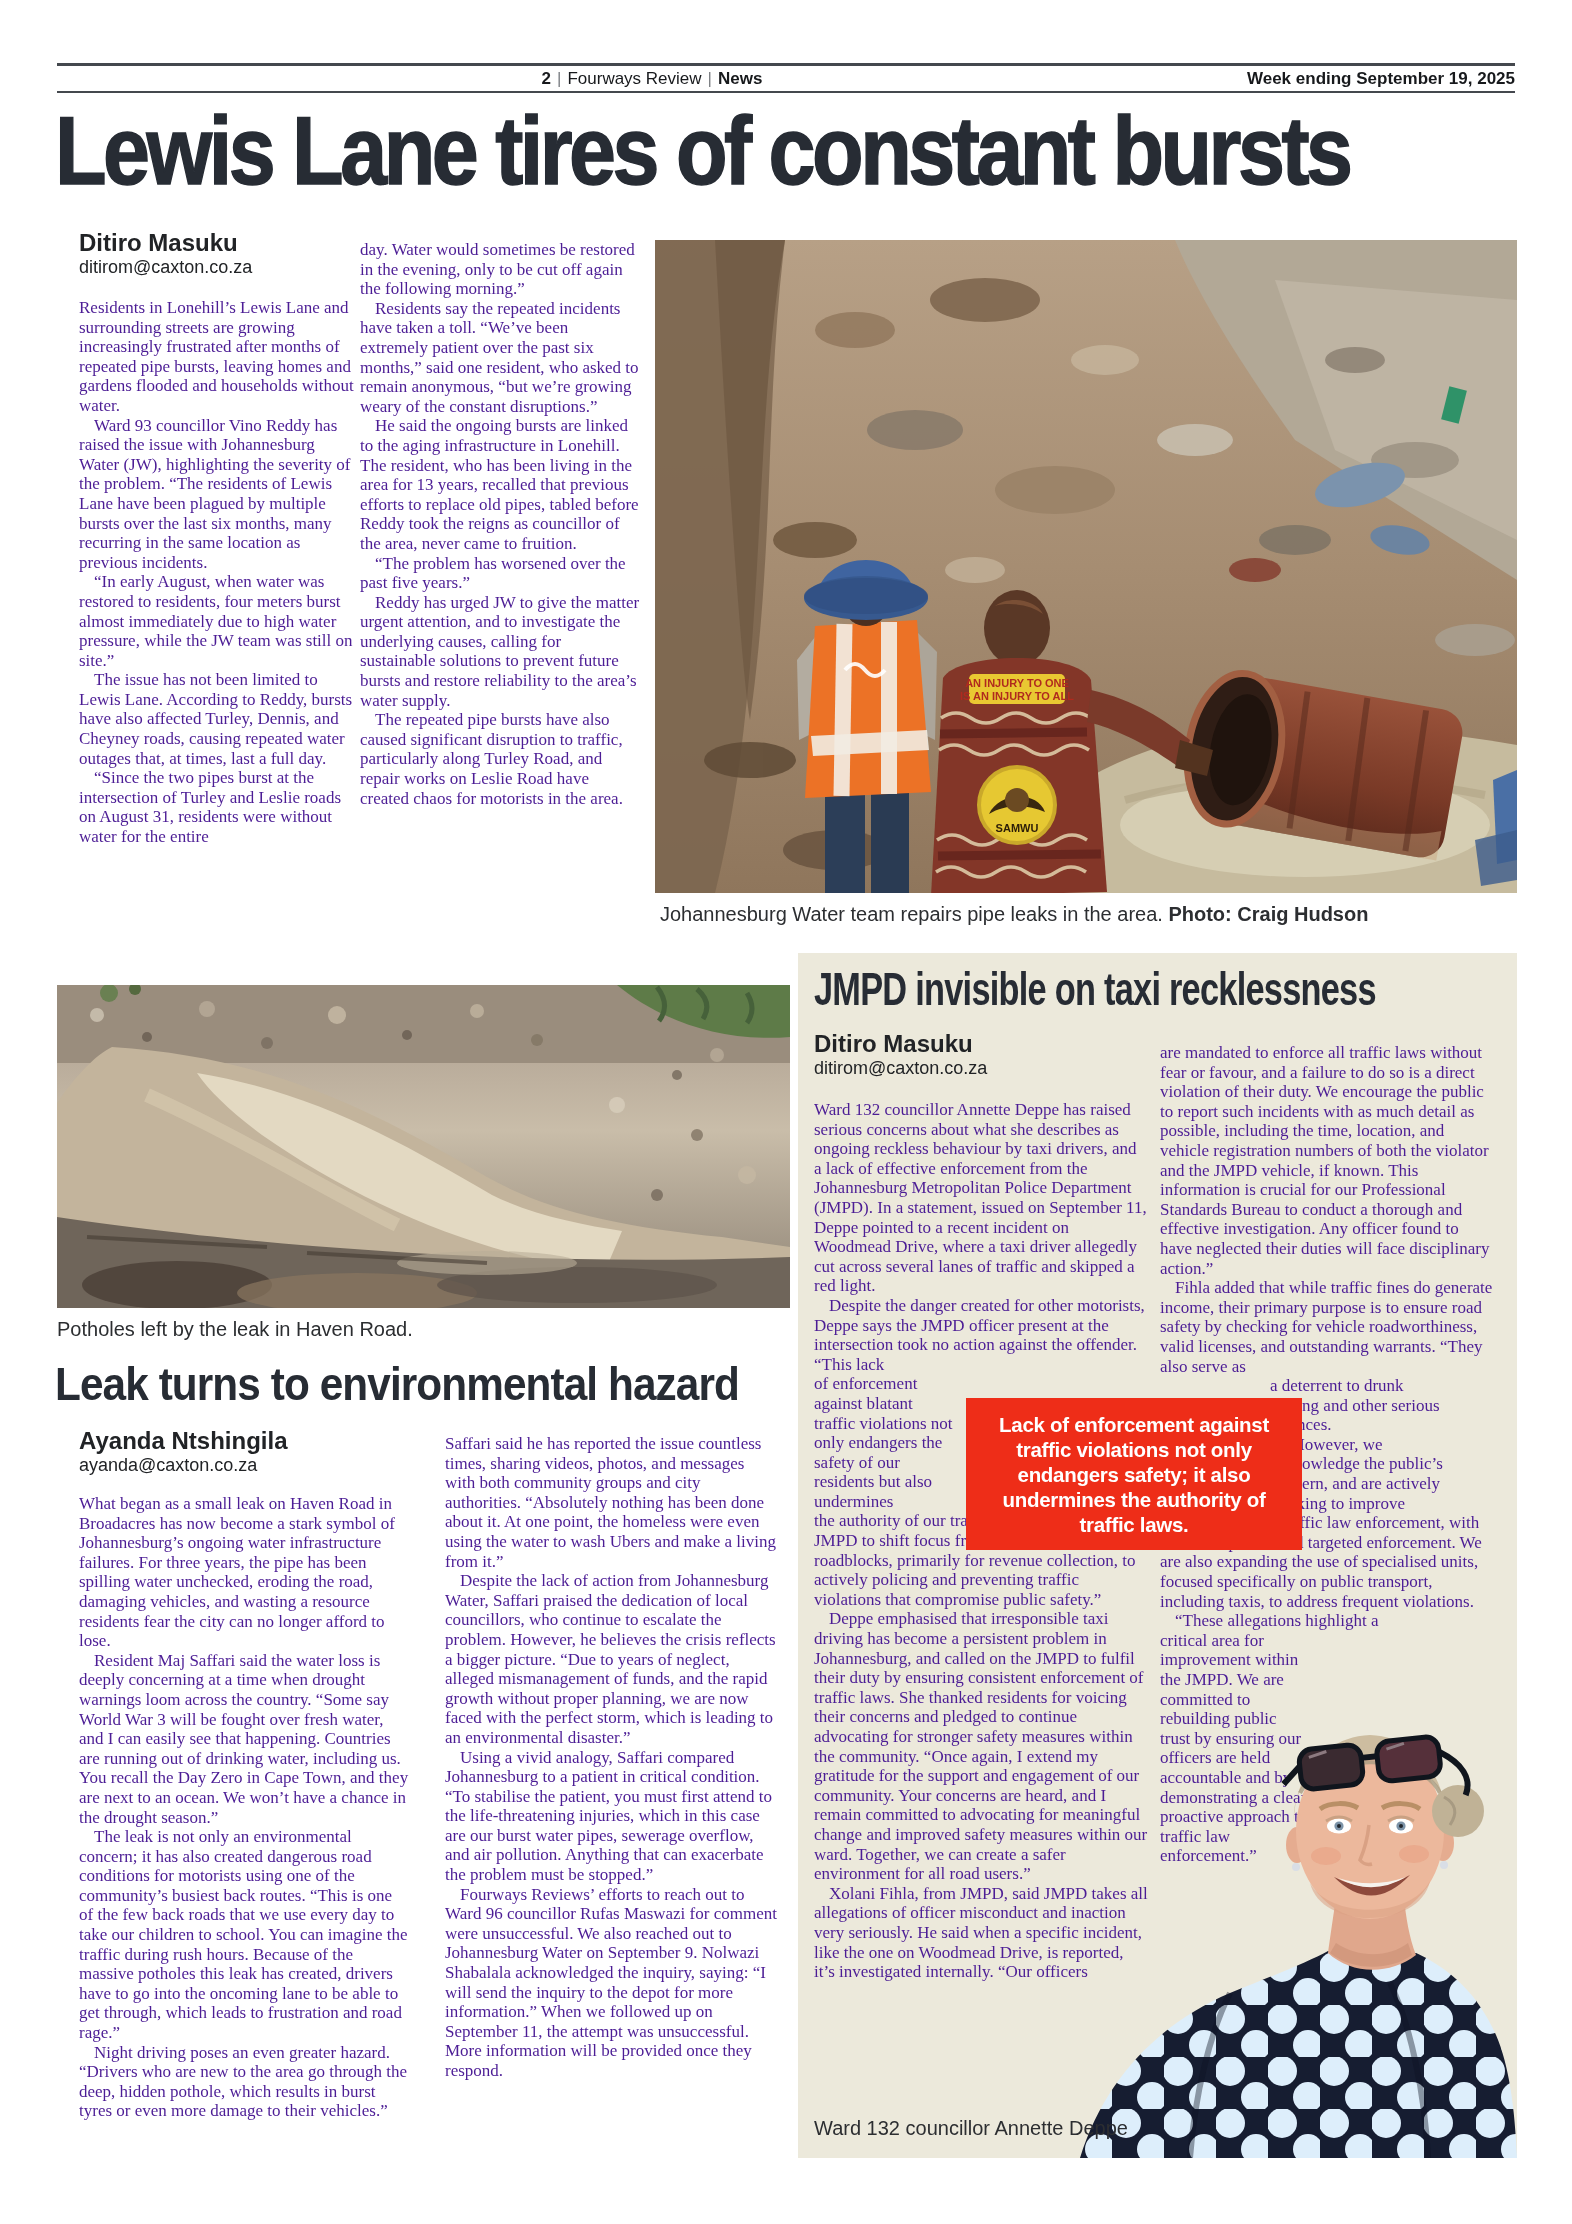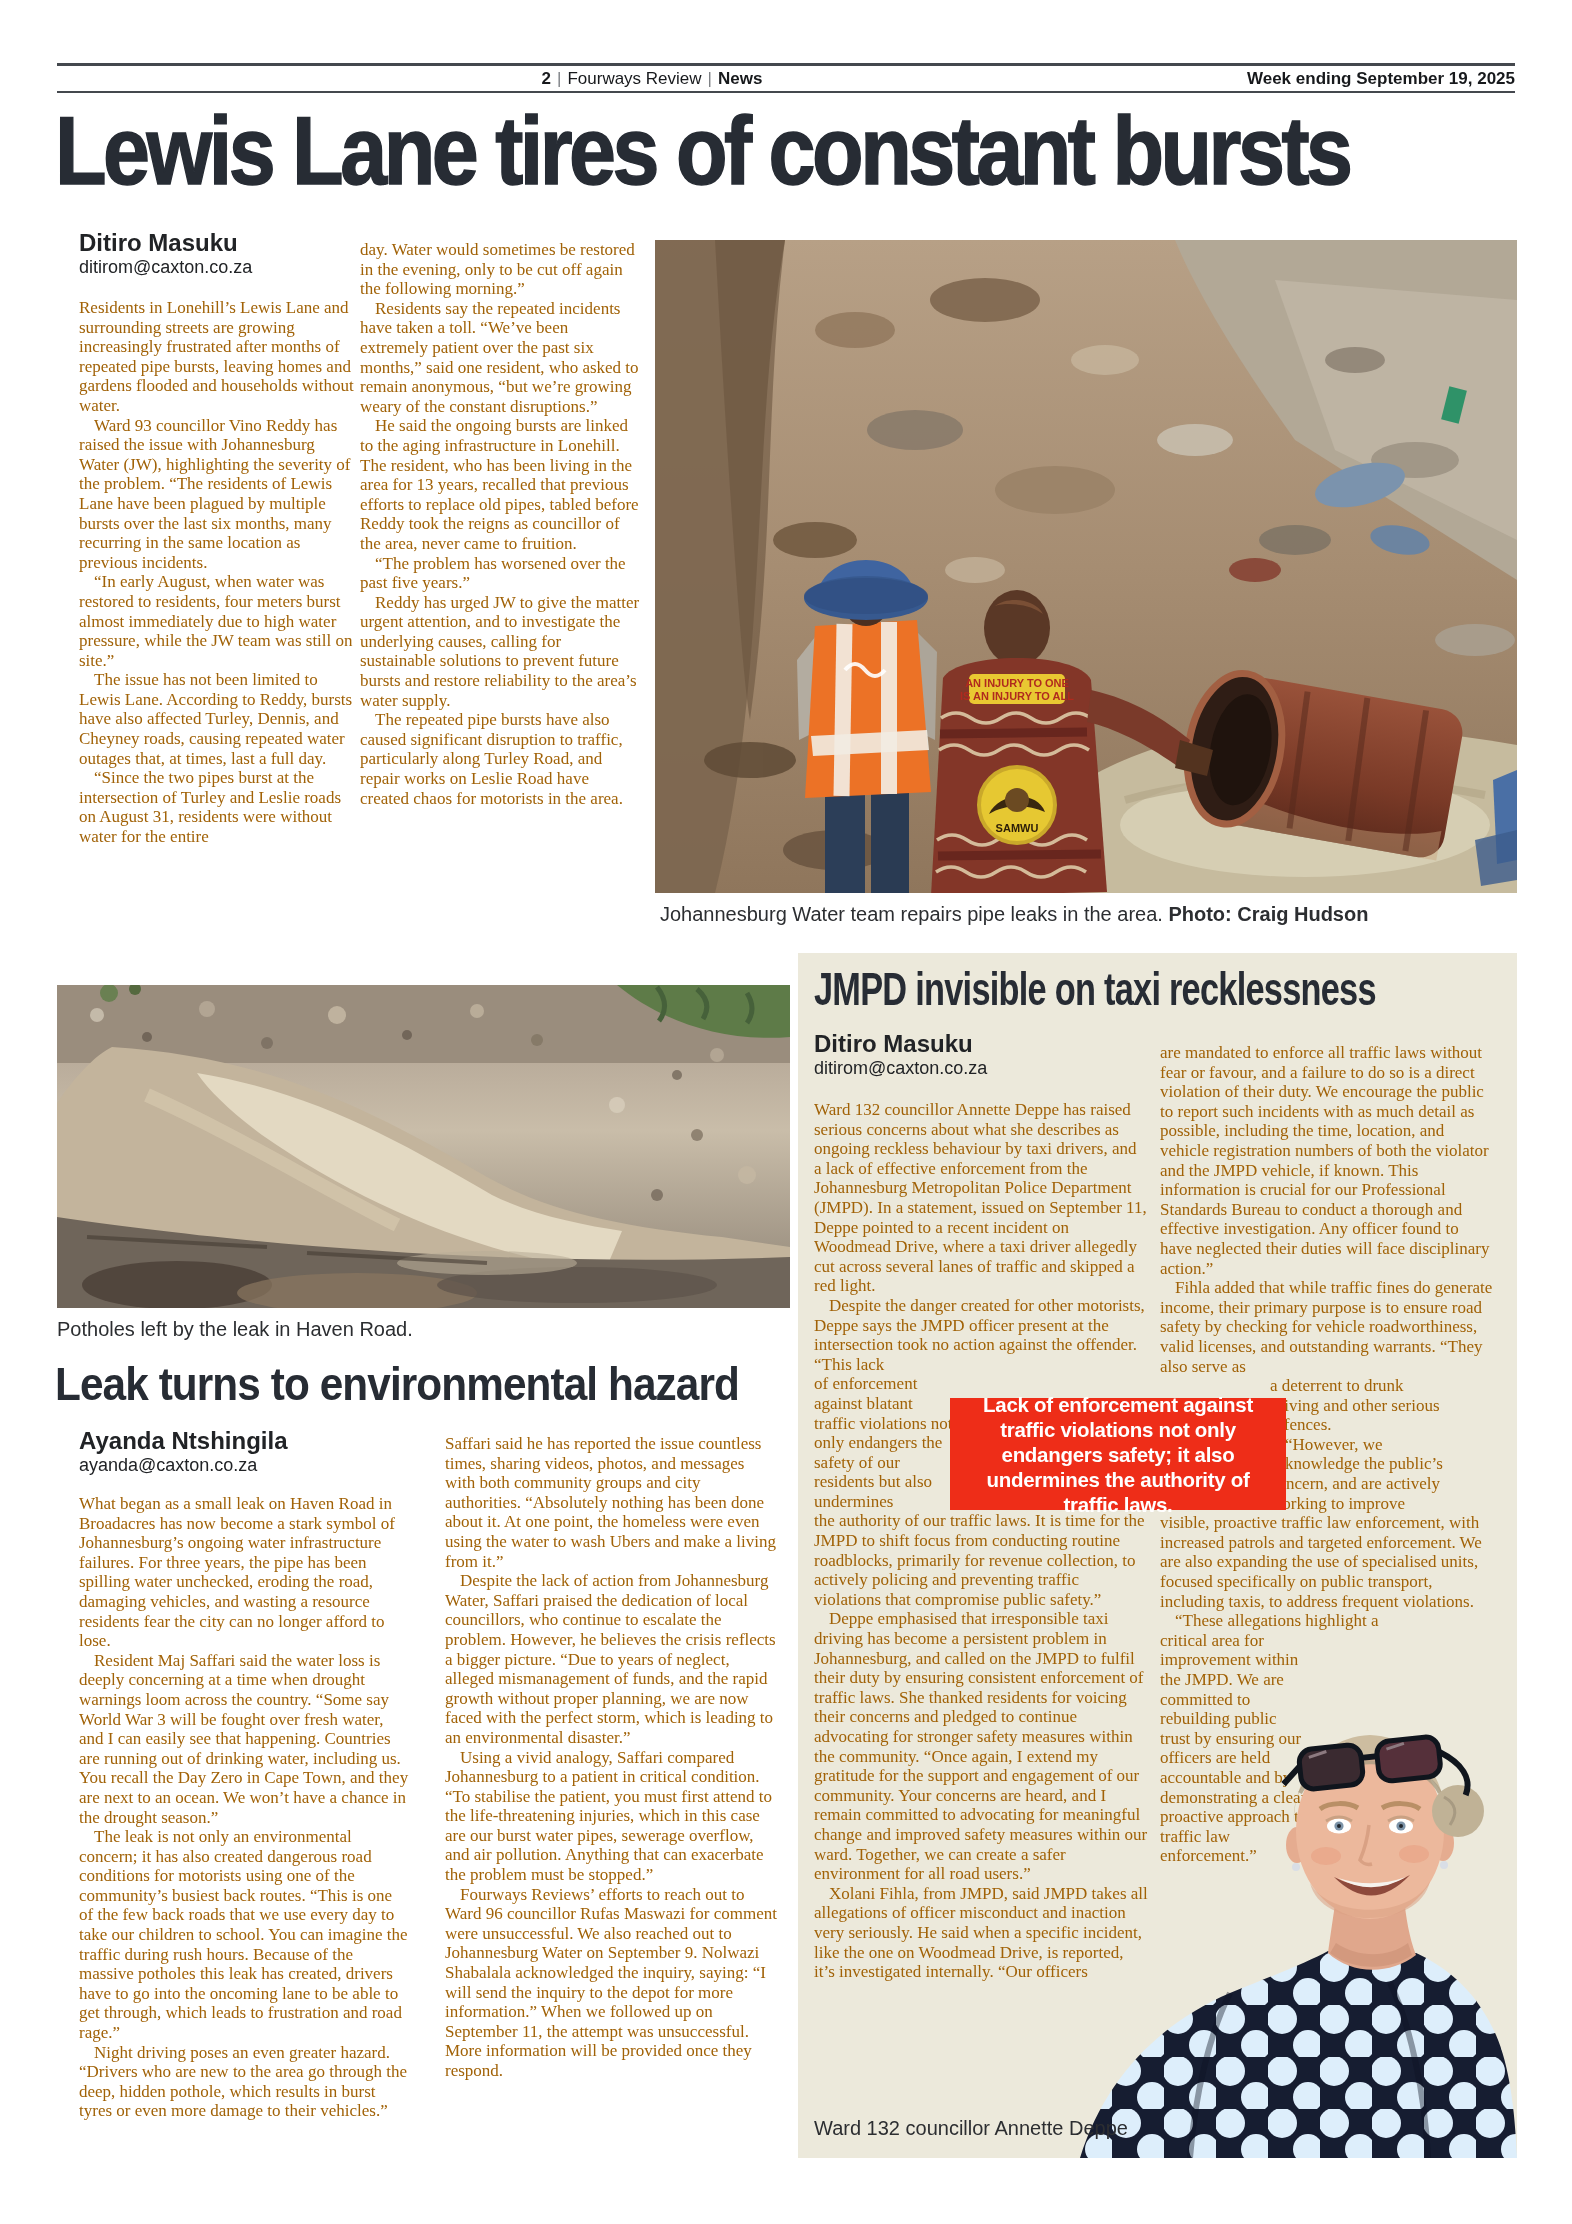--- a/index.html
+++ b/index.html
@@ -16,21 +16,21 @@
   
   h1,h2{margin:0;color:#272c34;font-family:"Liberation Sans",sans-serif;font-weight:700;}
   .squeeze{display:inline-block;transform-origin:left top;white-space:nowrap;}
   h1 .squeeze{font-size:96px;letter-spacing:-4px;transform:scaleX(.88);-webkit-text-stroke:1.5px #272c34;}
   .h2-leak .squeeze{font-size:47px;letter-spacing:-1px;transform:scaleX(.90);}
   .h2-jmpd .squeeze{font-size:47px;letter-spacing:-1px;transform:scaleX(.73);}
   
   .byline-name{font-family:"Liberation Sans",sans-serif;font-size:24px;font-weight:700;color:#212326;line-height:26px;}
   .byline-email{font-family:"Liberation Sans",sans-serif;font-size:18px;color:#212326;line-height:22px;}
   
-  .col p{margin:0;font-size:17px;line-height:19.6px;text-indent:15px;color:#a16207;}
+  .col p{margin:0;font-size:17px;line-height:19.6px;text-indent:15px;color:#4c1d95;}
   .col p.first{text-indent:0;}
   .narrow-q{width:140px;}
   .beside-right{margin-left:110px;width:182px;}
   .photo-wrap{width:150px;}
   
   .caption{font-family:"Liberation Sans",sans-serif;font-size:20px;color:#2c2e31;}
   .caption b{font-weight:700;}
   
   .panel{background:#ece9db;}
   .quote-box{
@@ -281,21 +281,21 @@
       </div>
     <div>
         <p class="first">visible, proactive traffic law enforcement, with increased patrols and targeted enforcement. We are also expanding the use of specialised units, focused specifically on public transport, including taxis, to address frequent violations.</p>
         <p>“These allegations highlight a</p>
       </div>
     <div class="photo-wrap">
         <p class="first">critical area for improvement within the JMPD. We are committed to rebuilding public trust by ensuring our officers are held accountable and by demonstrating a clear, proactive approach to traffic law enforcement.”</p>
       </div>
   </div>
 
-  <div class="abs quote-box" style="left:152px;top:445px;width:336px;height:112px;">Lack of enforcement against traffic violations not only endangers safety; it also undermines the authority of traffic laws.</div>
+  <div class="abs quote-box" style="left:168px;top:445px;width:336px;height:152px;">Lack of enforcement against traffic violations not only endangers safety; it also undermines the authority of traffic laws.</div>
 
   <div class="abs z2" style="left:262px;top:740px;width:457px;height:465px;">
     <svg viewBox="0 0 457 465" width="457" height="465">
       <defs>
         <pattern id="dots" width="52" height="52" patternUnits="userSpaceOnUse">
           <rect width="52" height="52" fill="#161d31"></rect>
           <circle cx="14" cy="14" r="15" fill="#ddeefb"></circle>
           <circle cx="40" cy="40" r="15" fill="#ddeefb"></circle>
         </pattern>
       </defs>

